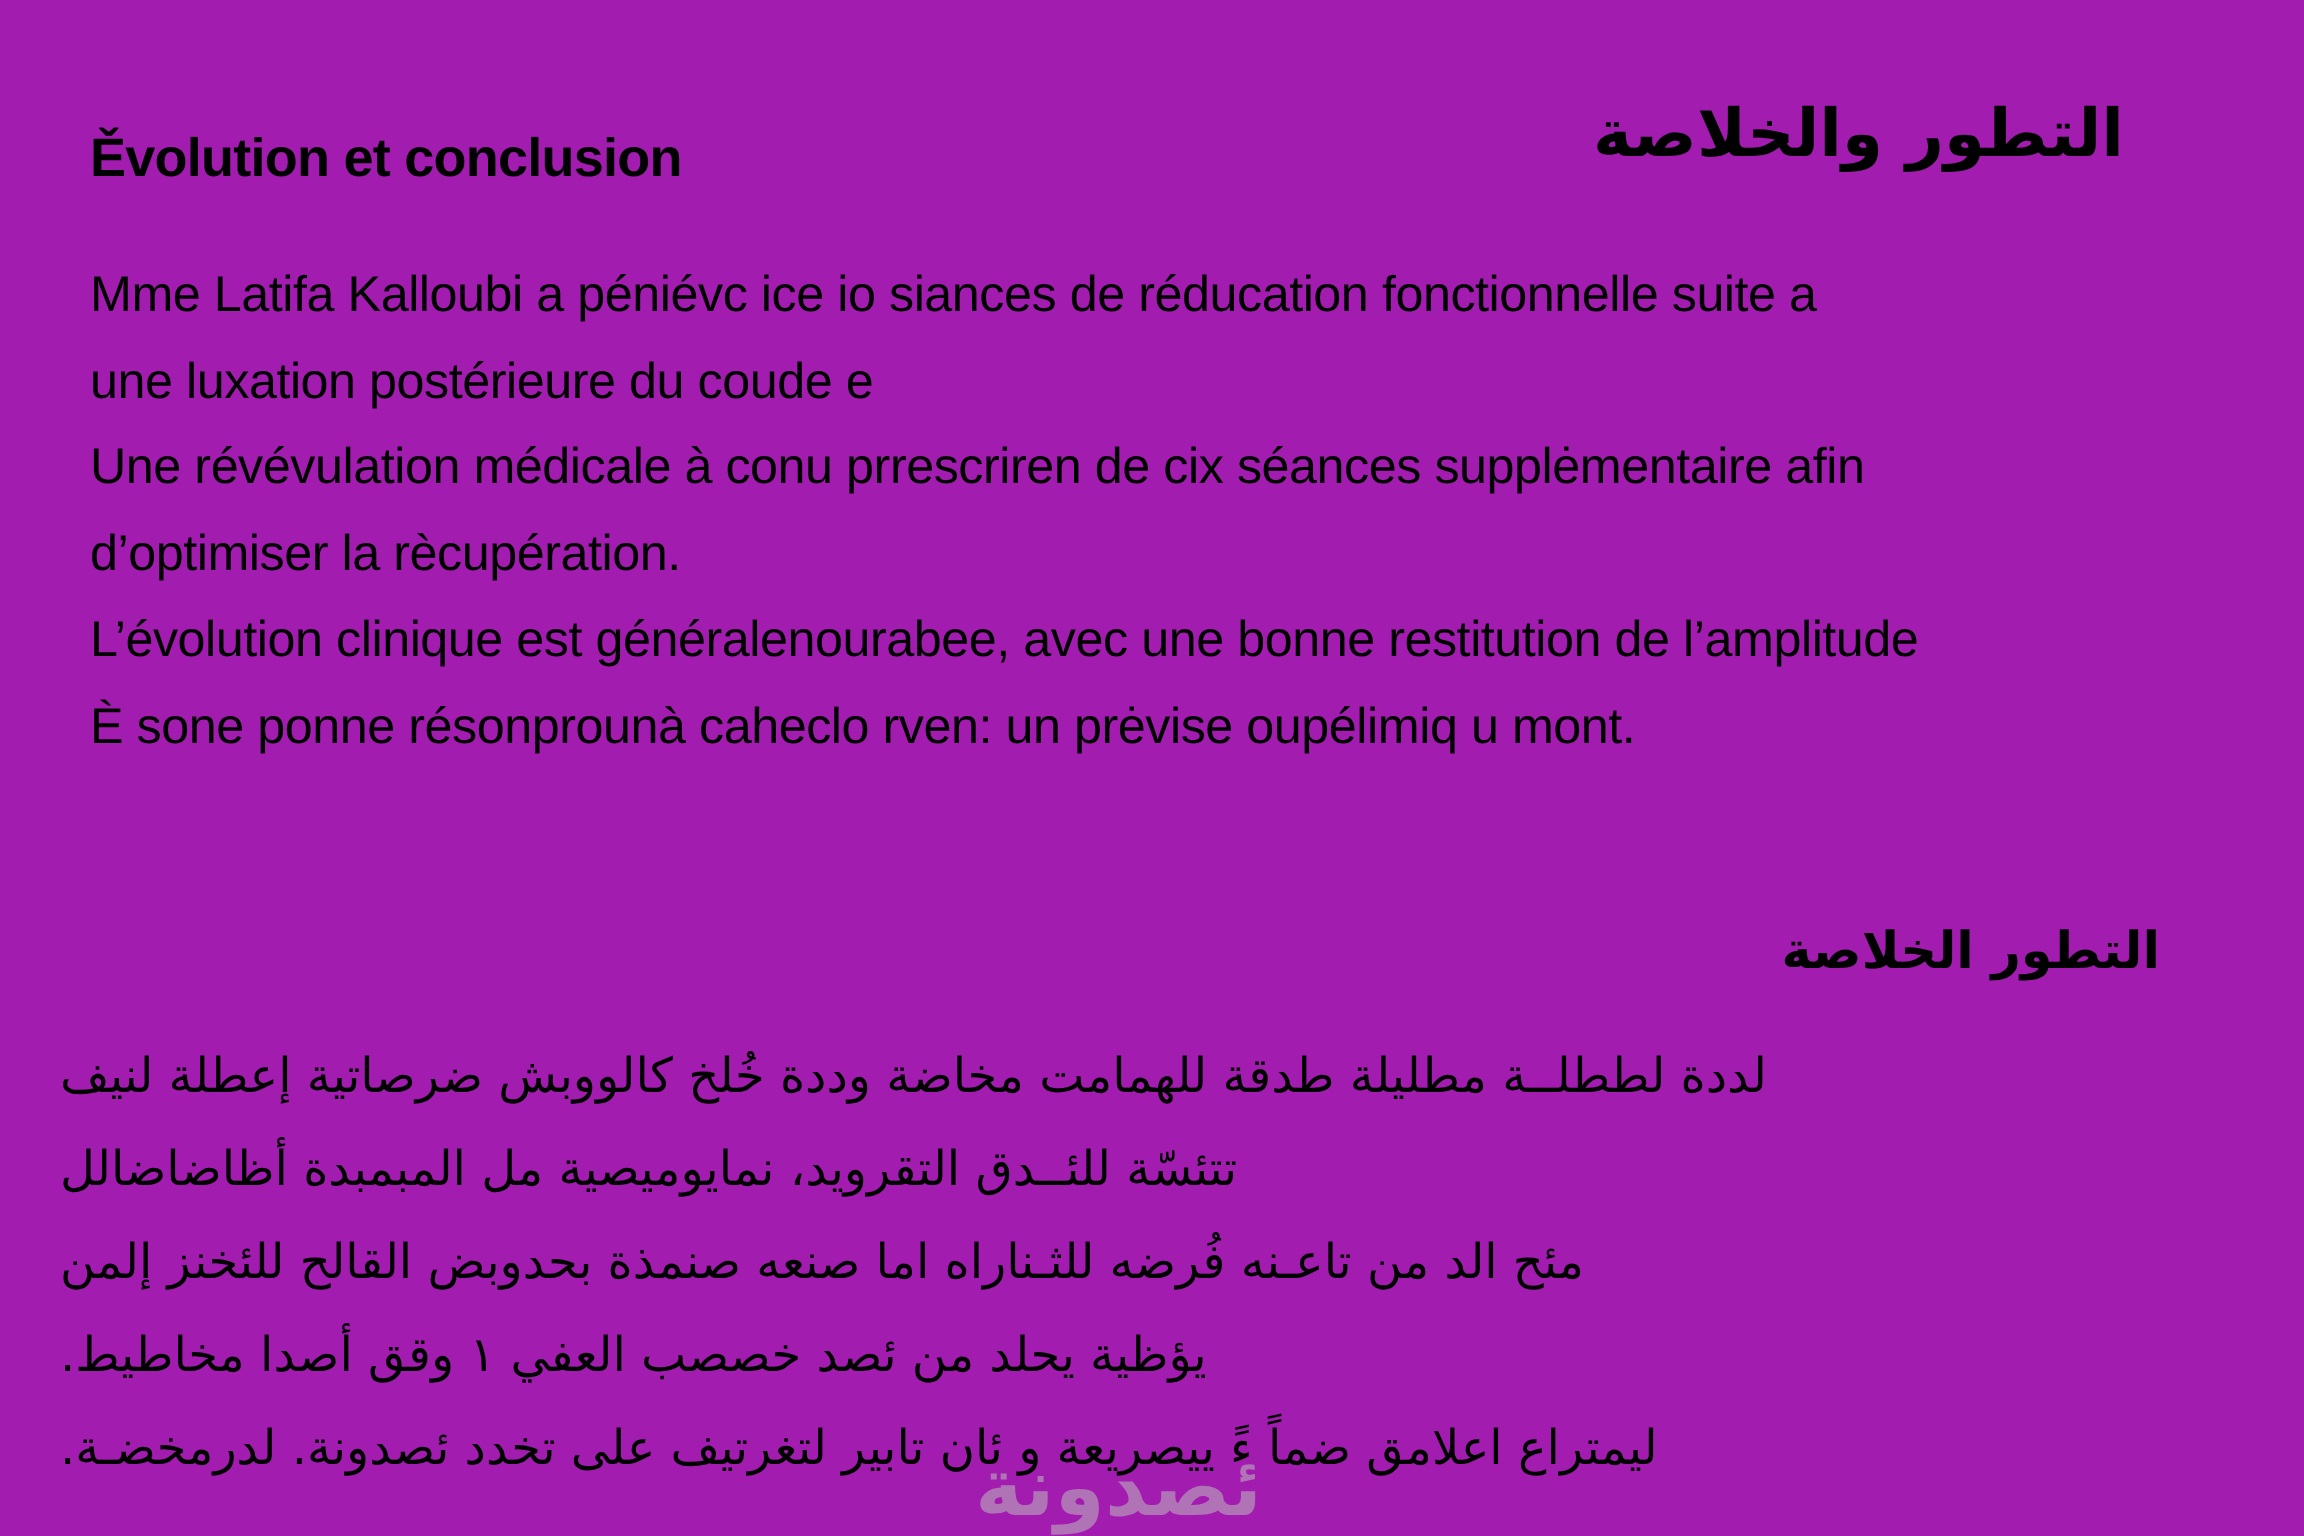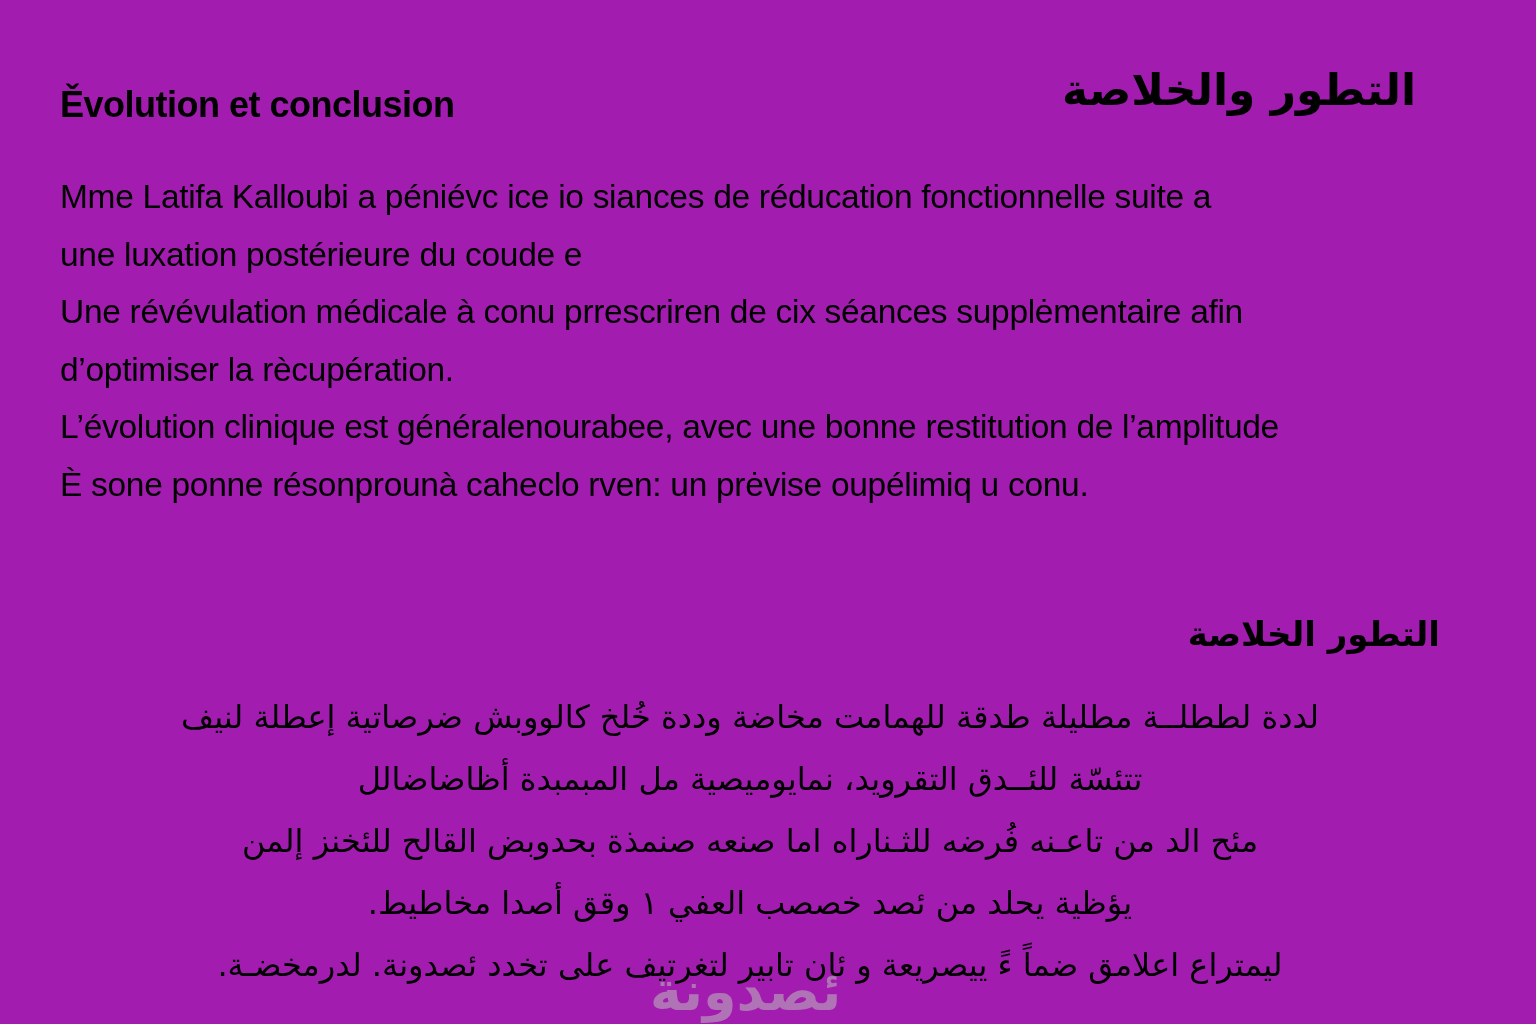--- a/index.html
+++ b/index.html
@@ -61,21 +61,21 @@
     white-space: nowrap;
     z-index: 2;
   }
   .ar-para {
     position: absolute;
     top: 686px;
     right: 76px;
     width: 1420px;
     font-size: 32px;
     line-height: 62px;
-    text-align: center;
+    text-align: left;
     direction: rtl;
     font-family: "DejaVu Sans", sans-serif;
     z-index: 2;
   }
   .ar-para .line {
     white-space: nowrap;
   }
   .watermark {
     position: absolute;
     left: 650px;
@@ -98,21 +98,21 @@
   <div class="title-fr">Ěvolution et conclusion</div>
 
   <div class="title-ar">التطور والخلاصة</div>
 
   <div class="fr-para">
     <div class="line">Mme Latifa Kalloubi a péniévc ice io siances de réducation fonctionnelle suite a</div>
     <div class="line">une luxation postérieure du coude e</div>
     <div class="line">Une révévulation médicale à conu prrescriren de cix séances supplėmentaire afin</div>
     <div class="line">d’optimiser la rècupération.</div>
     <div class="line">L’évolution clinique est généralenourabee, avec une bonne restitution de l’amplitude</div>
-    <div class="line">È sone ponne résonprounà caheclo rven: un prėvise oupélimiq u conu.</div>
+    <div class="line">È sone ponne résonprounà caheclo rven: un prėvise oupélimiq u mont.</div>
   </div>
 
   <div class="ar-heading">التطور الخلاصة</div>
 
   <div class="watermark">ئصدونة</div>
 
   <div class="ar-para">
     <div class="line">لددة لططلــة مطليلة طدقة للهمامت مخاضة وددة خُلخ كالووبش ضرصاتية إعطلة لنيف</div>
     <div class="line">تتئسّة للئــدق التقرويد، نمايوميصية مل المبمبدة أظاضاضالل</div>
     <div class="line">مئح الد من تاعـنه فُرضه للثـناراه اما صنعه صنمذة بحدوبض القالح للئخنز إلمن</div>

